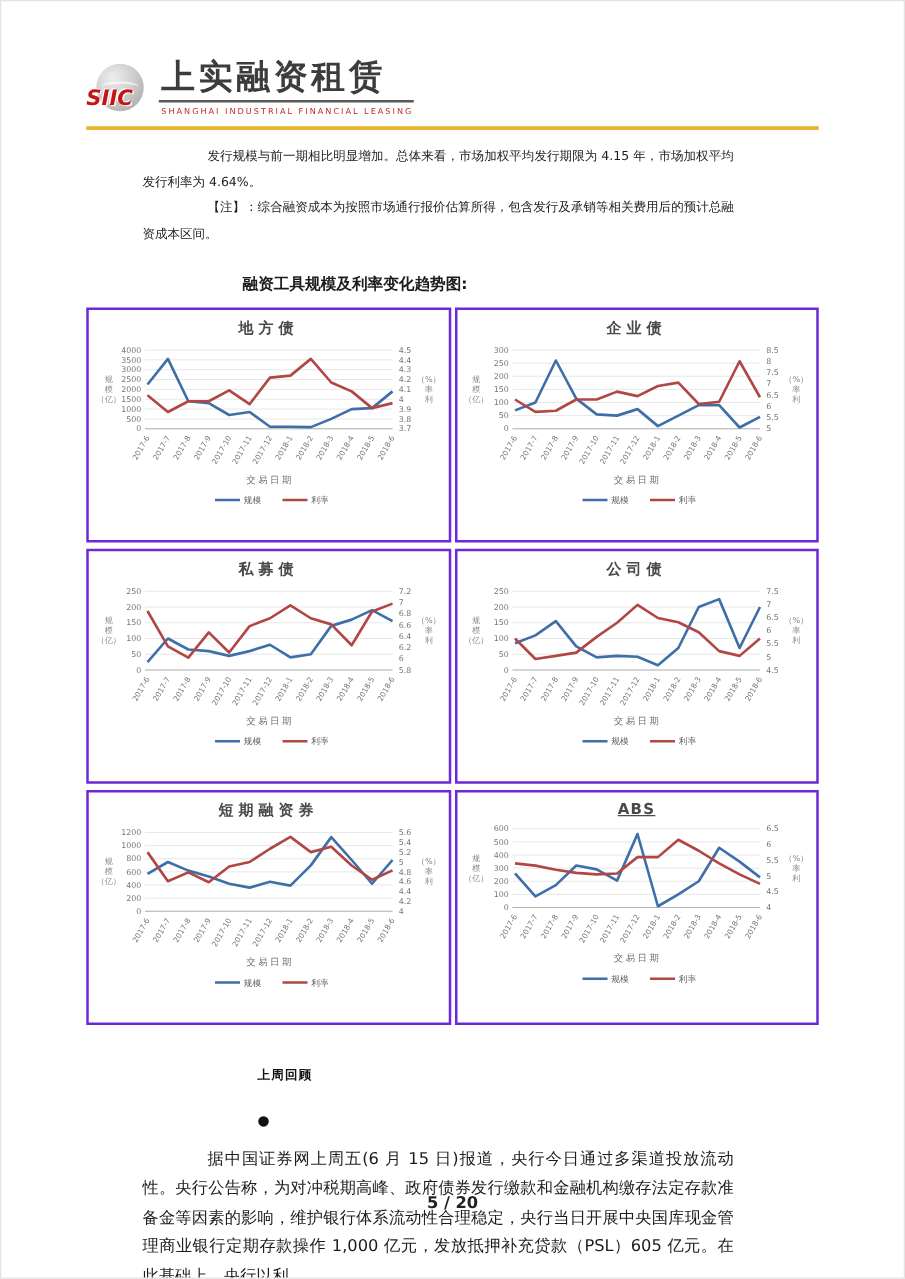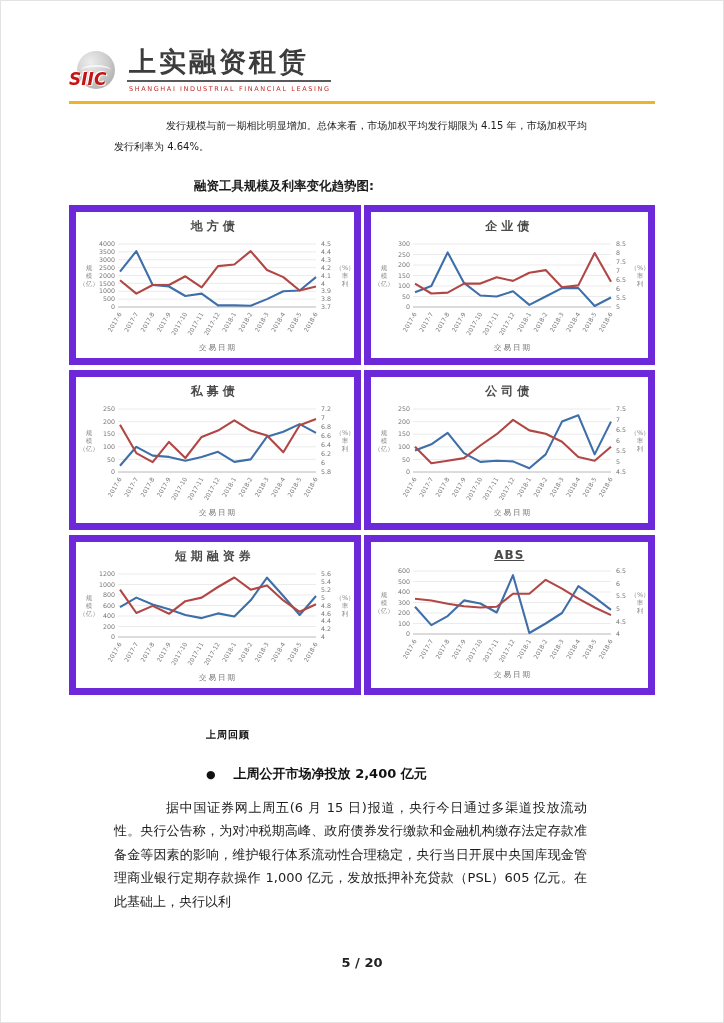--- a/index.html
+++ b/index.html
@@ -26,21 +26,21 @@
   .gold-rule { height:3px; background:#ecb529; margin-top:8px; }
 
   
   .body-text { margin:12px 0 0 45px; width:473px; font-size:10px; line-height:20.5px;
                color:#1c1c1c; text-align:justify; }
   .body-text p { text-indent:52px; }
   .charts-caption { margin:21px 0 0 125px; font-size:12.5px; color:#1c1c1c;font-weight:bold; }
 
   
   .chart-grid { margin-top:10px; display:grid; grid-template-columns:1fr 1fr; gap:5px 3px; }
-  .chart-cell { border:7px solid #6d28d9; background:#fff; height:160px; overflow:hidden; }
+  .chart-cell { border:2px solid #6d28d9; background:#fff; height:188px; overflow:hidden; }
   .chart-title { text-align:center; font-size:12px; color:#4a4a4a; letter-spacing:4px;
                  margin-top:6px; font-weight:bold; }
   .chart-title.latin { letter-spacing:1px;text-decoration:underline; }
   svg.plot { display:block; margin:0 auto; }
   svg.plot text { font-family:"DejaVu Sans", sans-serif; }
   .tick { font-size:6.3px; fill:#767676; }
   .xlab { font-size:6px; fill:#767676; }
   .axis-t { font-size:6.5px; fill:#8a8a8a; }
   .xtitle { font-size:7.5px; fill:#6e6e6e; letter-spacing:2px; }
   .legend-label { font-size:7px; fill:#5f5f5f; }
@@ -71,20 +71,21 @@
       <div class="brand">
         <div class="brand-cn">上实融资租赁</div>
         <div class="brand-en">SHANGHAI INDUSTRIAL FINANCIAL LEASING</div>
       </div>
     </div>
 
     <div class="gold-rule"></div>
 
     <div class="body-text">
       <p>发行规模与前一期相比明显增加。总体来看，市场加权平均发行期限为 4.15 年，市场加权平均发行利率为 4.64%。</p>
+      <p>【注】：综合融资成本为按照市场通行报价估算所得，包含发行及承销等相关费用后的预计总融资成本区间。</p>
     </div>
 
     <div class="charts-caption">融资工具规模及利率变化趋势图:</div>
 
     <div class="chart-grid">
       <div class="chart-cell">
         <div class="chart-title">地方债</div>
         <svg class="plot" width="282" height="146" viewBox="0 0 282 146">
             <g>
               <line x1="42" y1="72" x2="240" y2="72" stroke="#E3E3E3" stroke-width="0.7"></line>
@@ -489,21 +490,20 @@
               <text x="175" y="131.5" class="legend-label">利率</text>
             </g>
           </svg>
       </div>
     </div>
 
     <div class="section-heading">上周回顾</div>
 
     <div class="bullet-row">
       <span class="bullet-dot">●</span>
-      <span class="bullet-text">上周公开市场净投放 2,400 亿元</span>
     </div>
 
     <div class="body-text2">
       <p>据中国证券网上周五(6 月 15 日)报道，央行今日通过多渠道投放流动性。央行公告称，为对冲税期高峰、政府债券发行缴款和金融机构缴存法定存款准备金等因素的影响，维护银行体系流动性合理稳定，央行当日开展中央国库现金管理商业银行定期存款操作 1,000 亿元，发放抵押补充贷款（PSL）605 亿元。在此基础上，央行以利</p>
     </div>
 
   </div>
 
   <div class="page-footer">5 / 20</div>
 </div>

